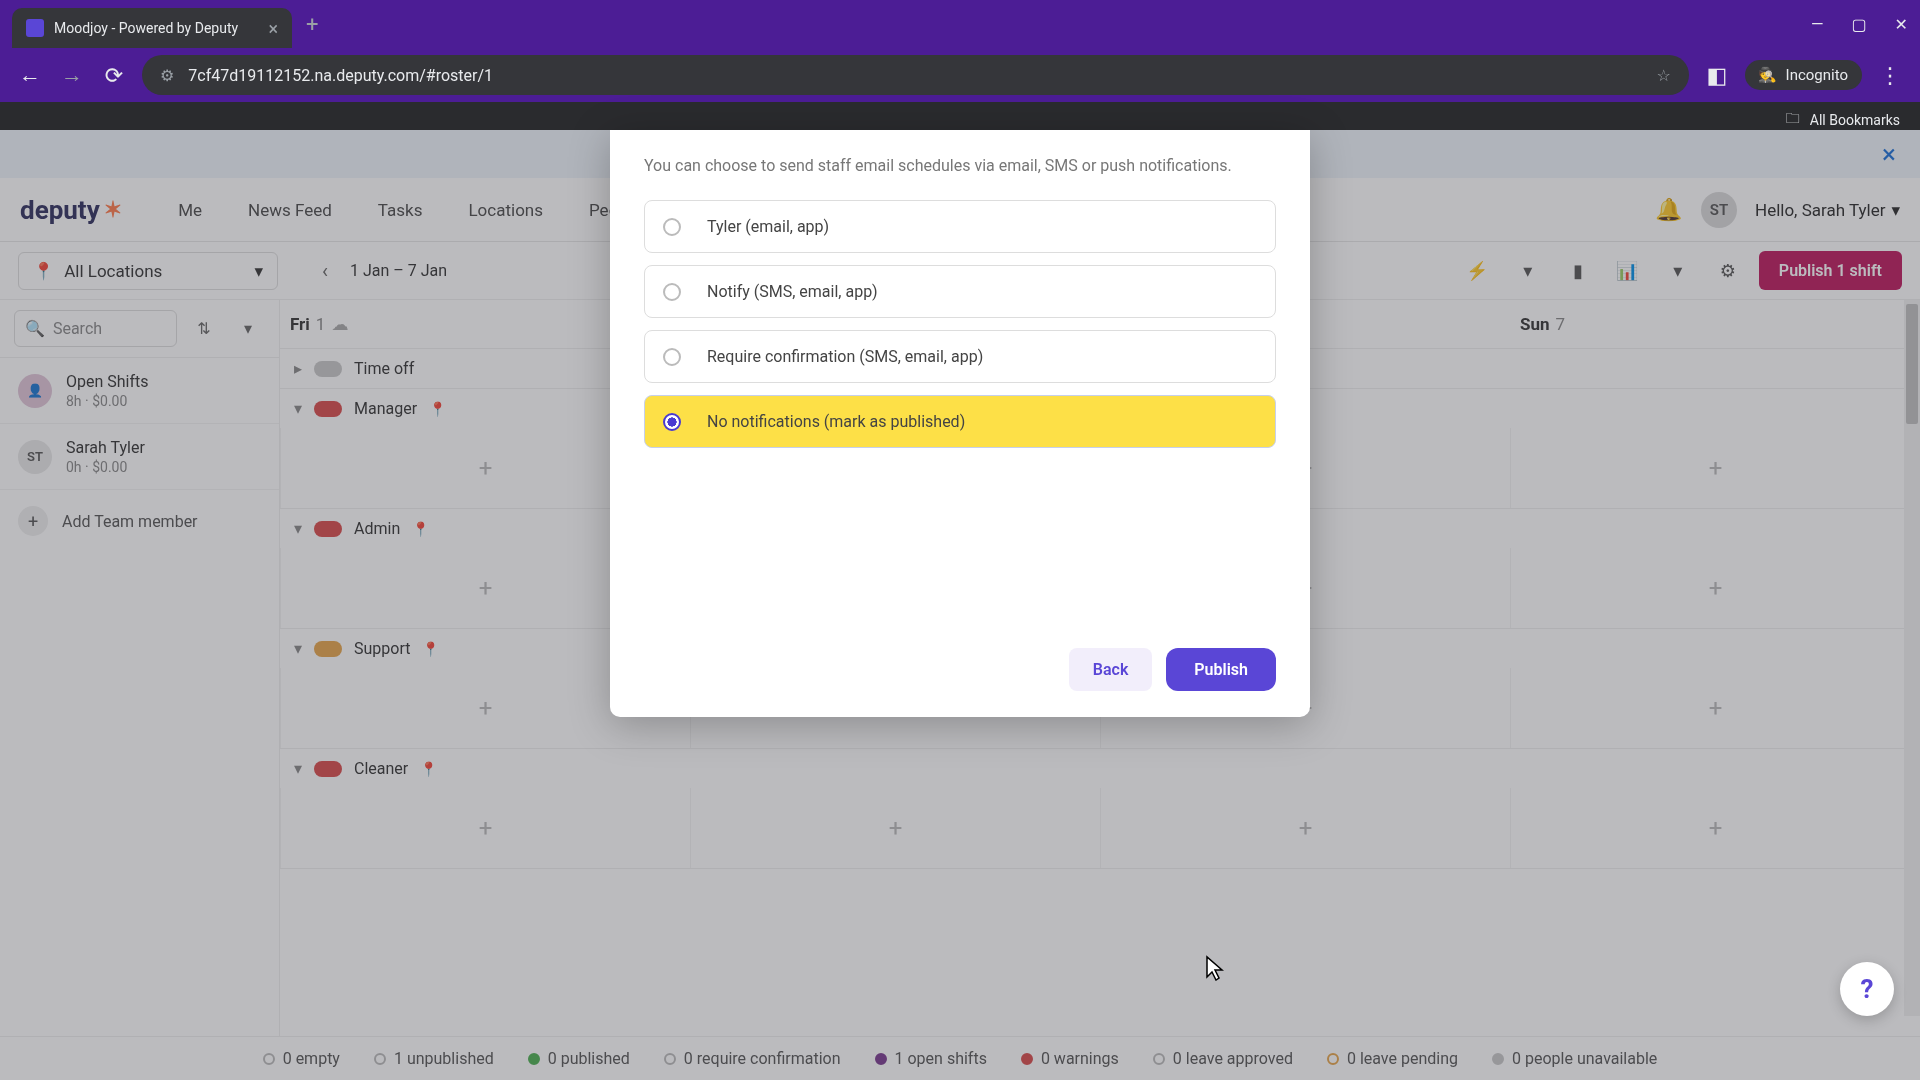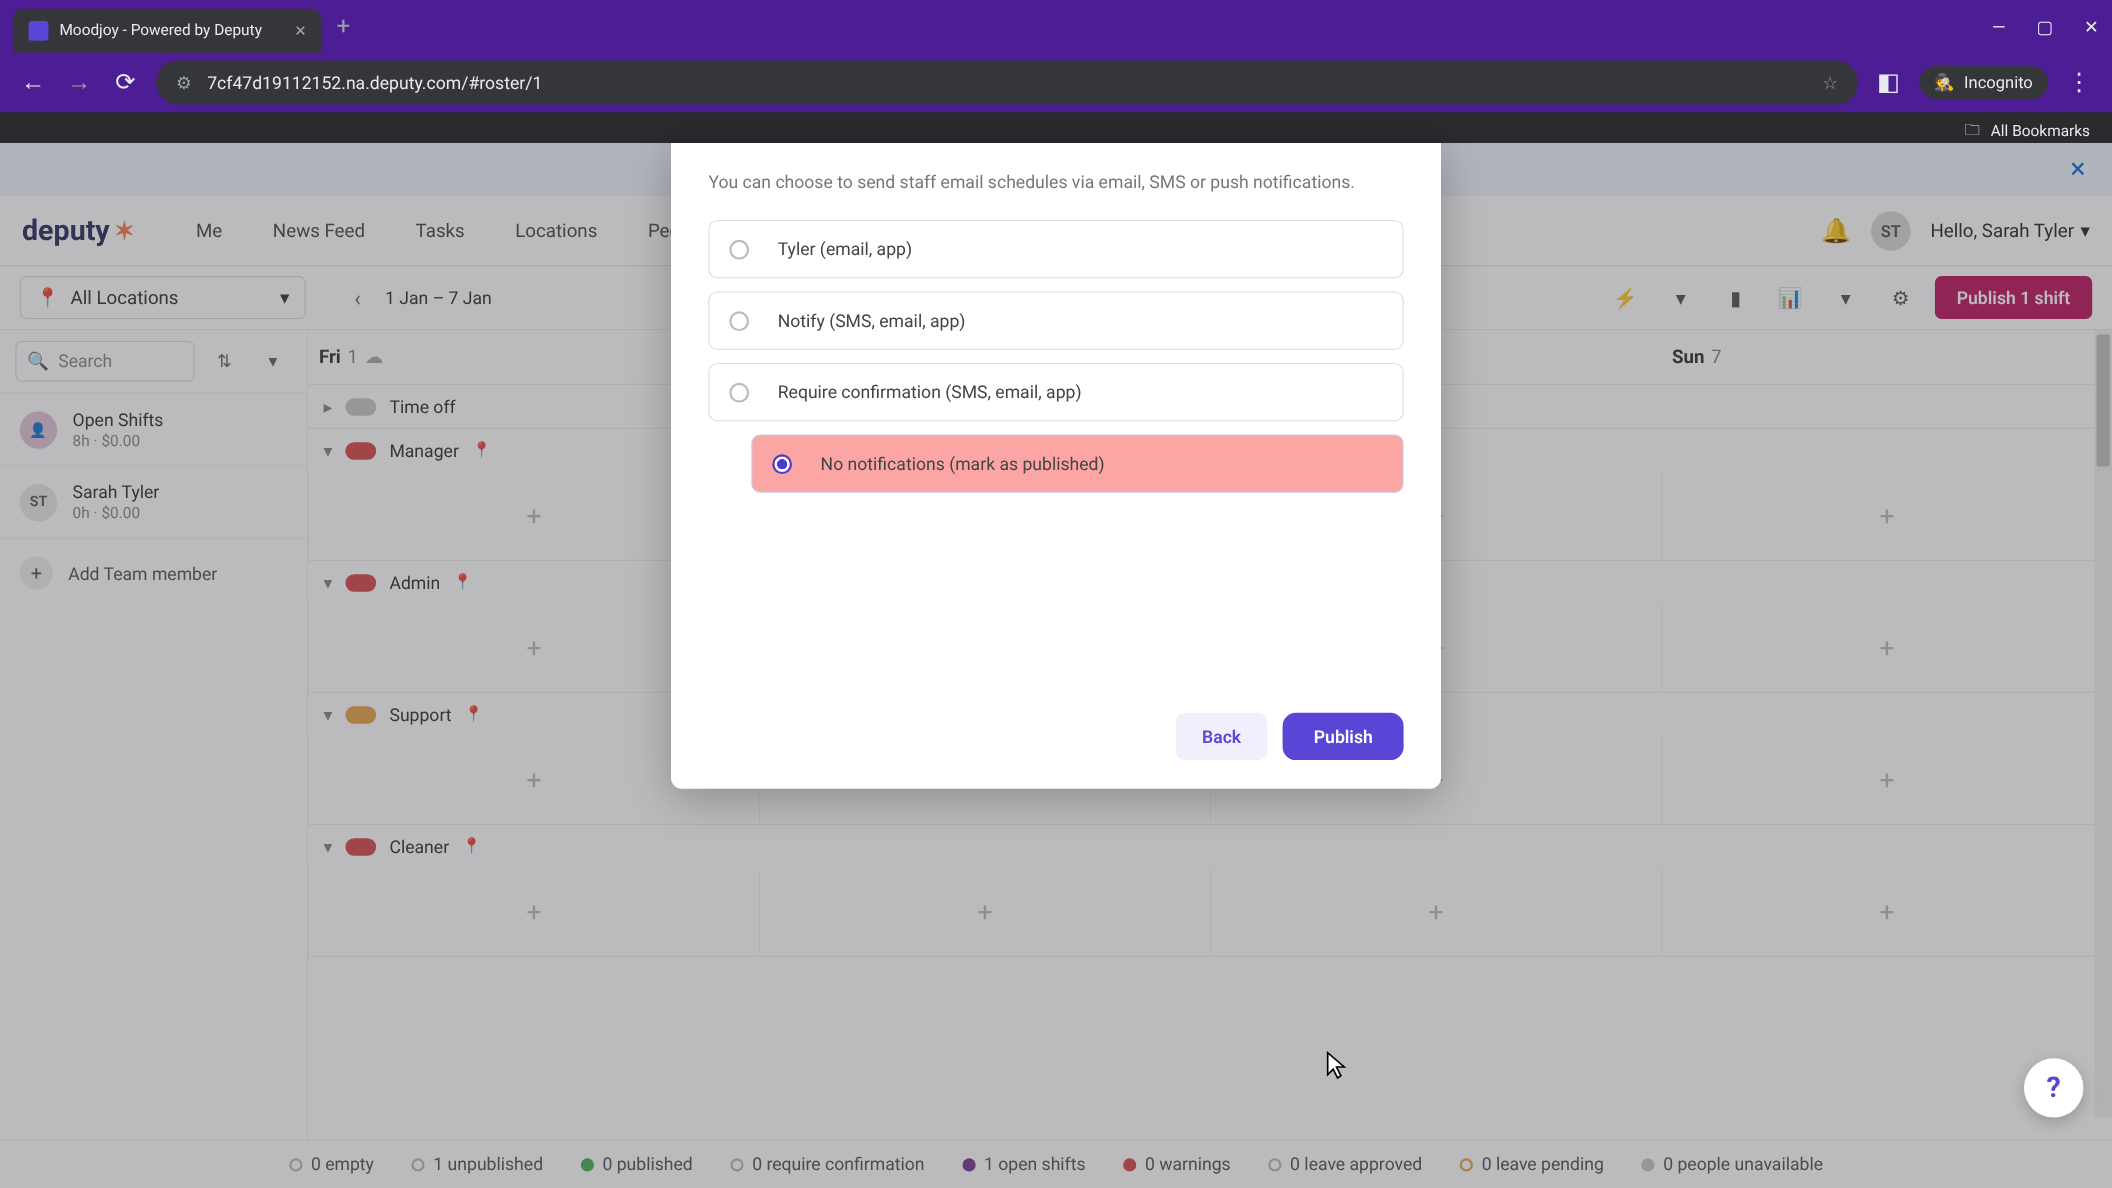--- a/index.html
+++ b/index.html
@@ -98,21 +98,21 @@
 .dot.filled-purple { background: #7a3a8f; border-color: #7a3a8f; }
 .dot.filled-red { background: #d94a4a; border-color: #d94a4a; }
 .dot.filled-orange { border-color: #e6a54a; }
 .dot.filled-grey { background: #c8c8c8; border-color: #c8c8c8; }
 
 
 .overlay { position: absolute; inset: 0; background: rgba(60,60,70,0.35); z-index: 5; }
 .modal { position: absolute; top: 0; left: 50%; transform: translateX(-50%); width: 700px; background: #fff; border-radius: 0 0 10px 10px; box-shadow: 0 8px 40px rgba(0,0,0,0.25); z-index: 10; padding: 24px 34px 26px; }
 .modal-desc { color: #777; font-size: 16px; line-height: 1.5; margin-bottom: 22px; }
 .radio-opt { border: 1px solid #ddd; border-radius: 8px; padding: 16px 18px; display: flex; align-items: center; gap: 26px; margin-bottom: 12px; cursor: pointer; font-size: 16px; color: #444; }
-.radio-opt.selected { background: #fca5a5; border-color: #c6d0ec; margin-left: 39px; }
+.radio-opt.selected { background: #fde047; border-color: #c6d0ec; }
 .radio { width: 18px; height: 18px; border-radius: 50%; border: 2px solid #bbb; }
 .radio.on { border-color: #4a3ad1; background: radial-gradient(circle, #4a3ad1 45%, #fff 48%); }
 .modal-actions { display: flex; justify-content: flex-end; gap: 14px; margin-top: 200px; }
 .btn-back { background: #f2eefb; color: #5a46d6; border-radius: 8px; padding: 12px 24px; font-size: 16px; font-weight: 600; cursor: pointer; }
 .btn-publish { background: #5a46d6; color: #fff; border-radius: 12px; padding: 12px 28px; font-size: 16px; font-weight: 600; cursor: pointer; }
 
 
 .help-fab { position: absolute; bottom: 64px; right: 26px; width: 54px; height: 54px; border-radius: 50%; background: #fff; box-shadow: 0 4px 14px rgba(0,0,0,0.2); display: flex; align-items: center; justify-content: center; color: #5a46d6; font-size: 26px; font-weight: 700; z-index: 20; cursor: pointer; }
 
 

